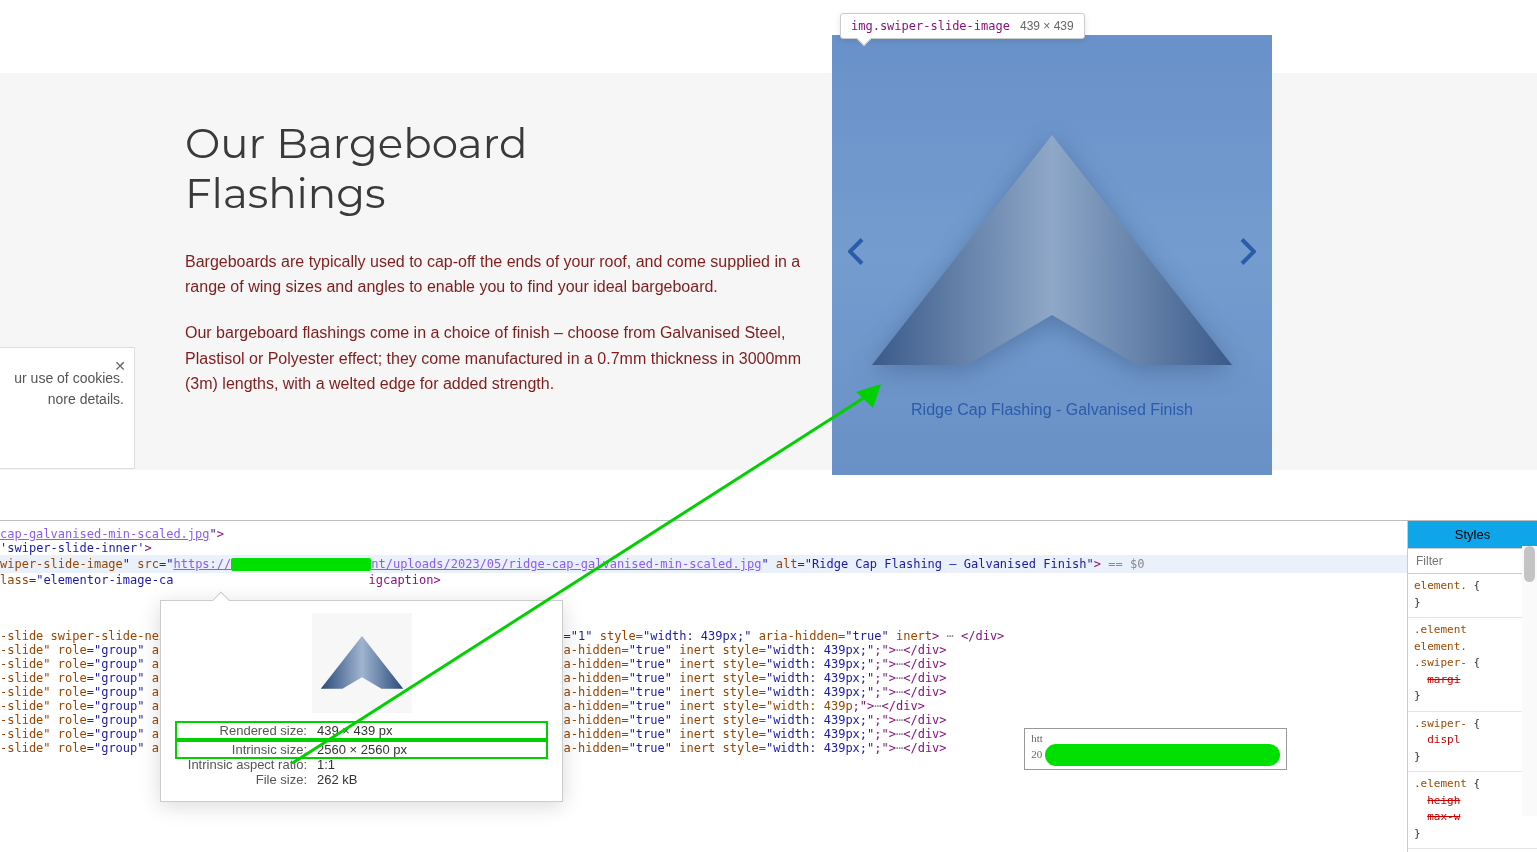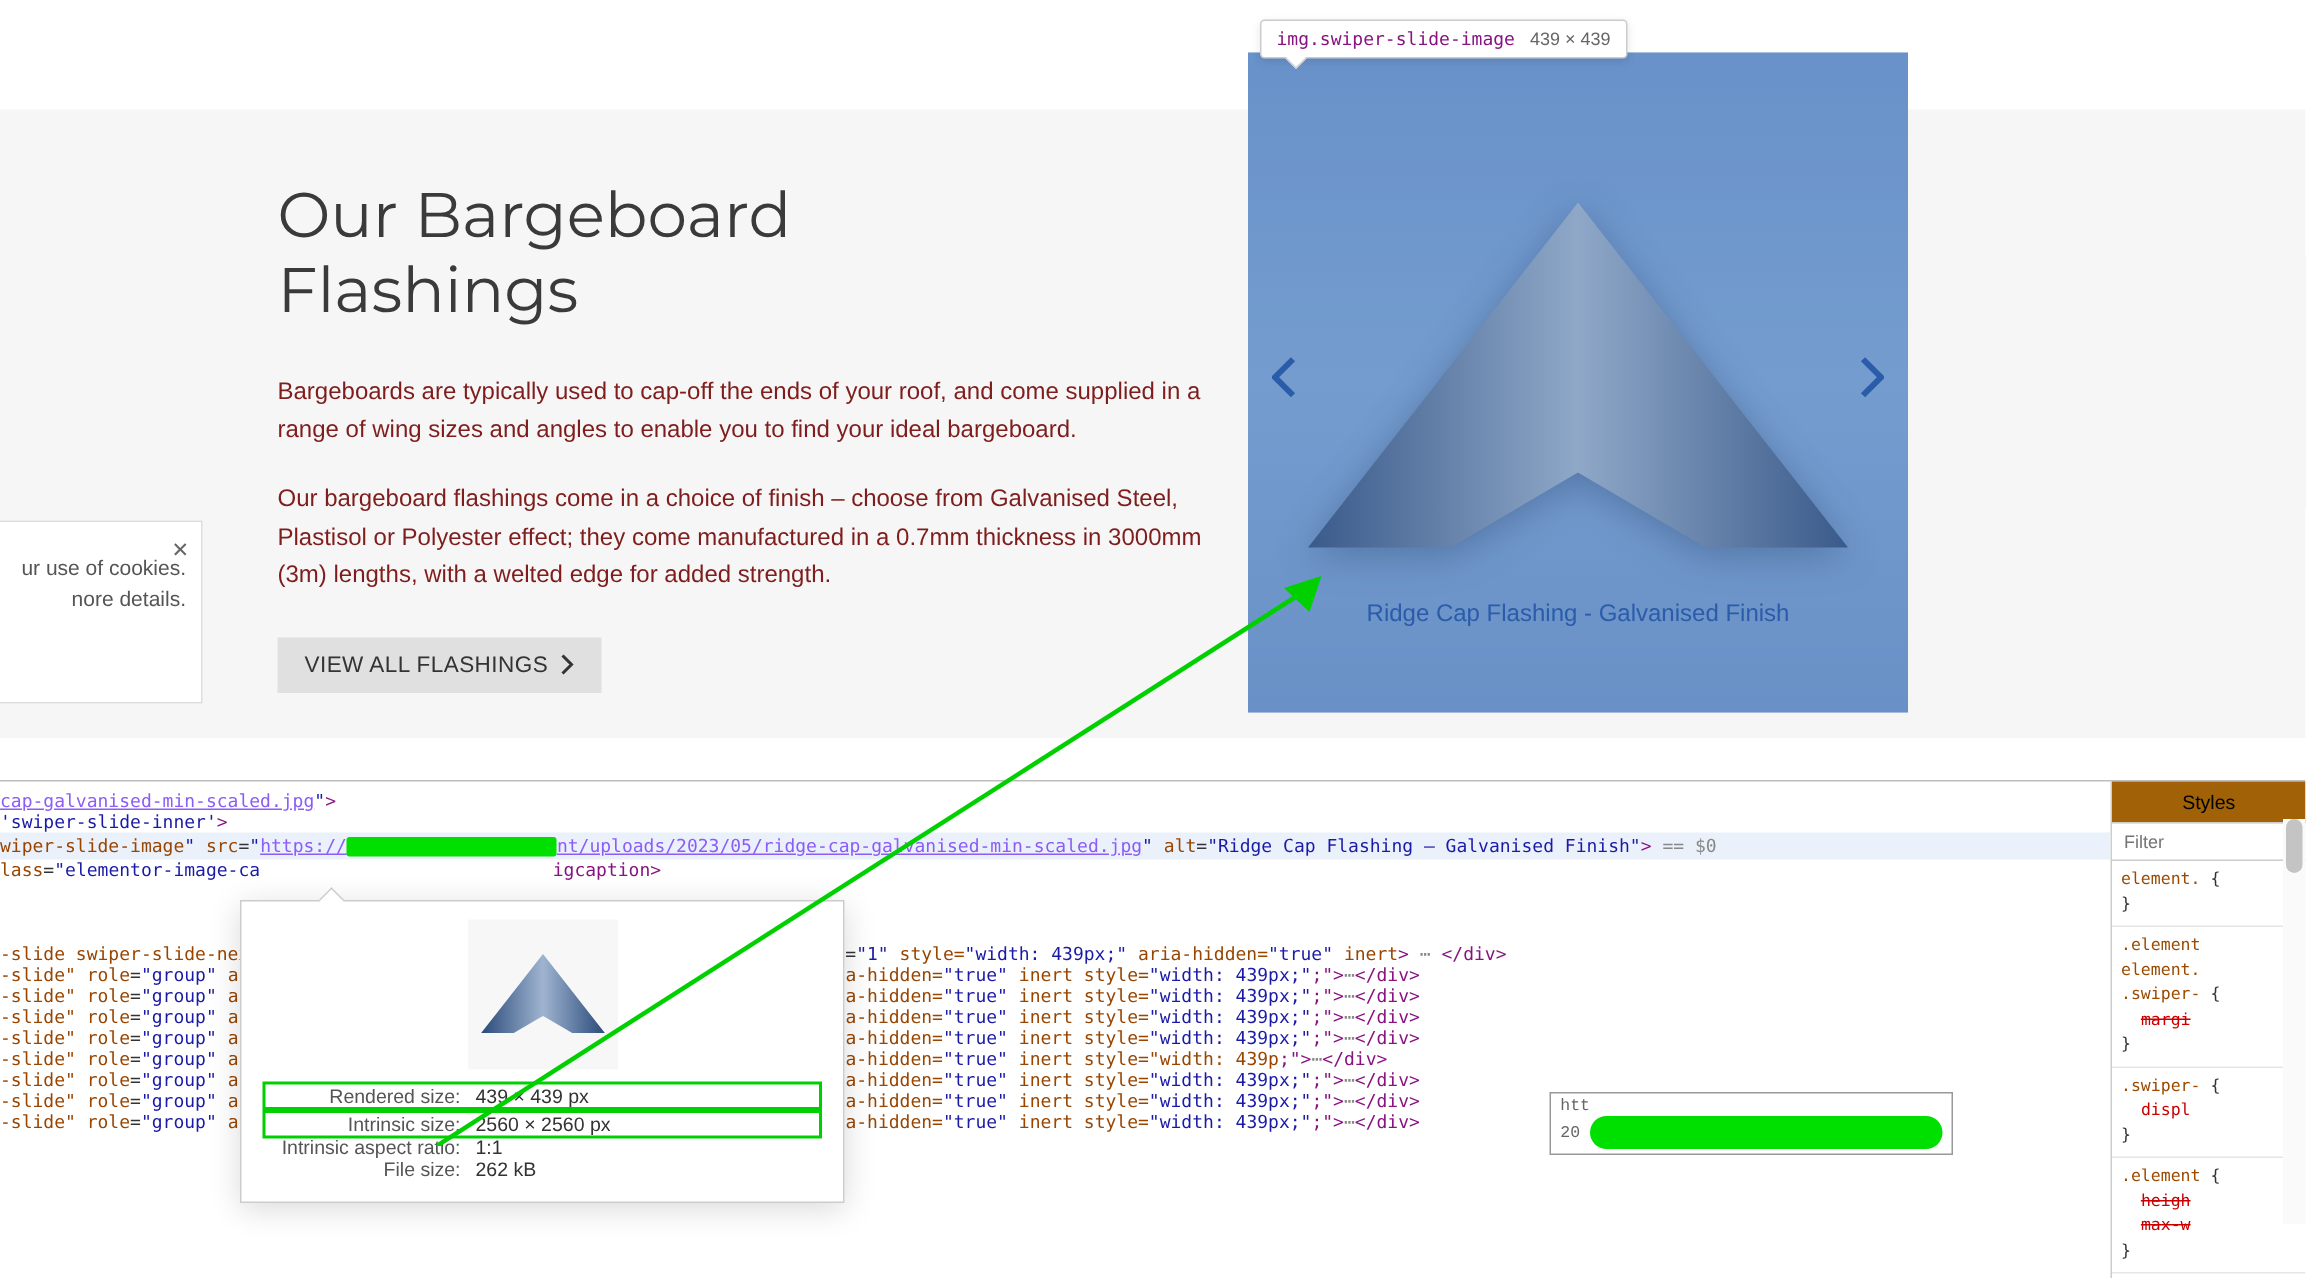--- a/index.html
+++ b/index.html
@@ -51,25 +51,25 @@
 .img-popover { position: absolute; left: 160px; top: 600px; width: 403px; background: #fff; border: 1px solid #ccc; box-shadow: 0 4px 20px rgba(0,0,0,0.15); z-index: 20; padding: 12px 18px 14px;}
 .pop-arrow { position:absolute; top:-7px; left:54px; width:12px; height:12px; background:#fff; border-left:1px solid #ccc; border-top:1px solid #ccc; transform:rotate(45deg);}
 .pop-img { width: 100px; height: 100px; margin: 0 auto 10px; background: #f7f7f7; display:flex;align-items:center;justify-content:center;}
 .pop-img svg { width: 90px; height: 55px;}
 .pop-row { display: flex; font-size: 13px; color: #333; padding: 0 0;}
 .pop-row .lbl { flex: 0 0 128px; text-align: right; color: #555; margin-right: 10px;}
 .green-box { border: 2px solid #00d000; margin: -2px -4px; padding: 0 2px;}
 .green-box2 { border: 2px solid #00d000; margin: -2px -4px; padding: 0 2px;}
 
 
-.url-tip { position: absolute; right: 235px; bottom: 82px; font-size: 11px; color: #666; background: #fff; border: 1px solid #999; padding: 3px 6px; z-index: 12; font-family: Liberation Mono, monospace;}
+.url-tip { position: absolute; right: 250px; bottom: 82px; font-size: 11px; color: #666; background: #fff; border: 1px solid #999; padding: 3px 6px; z-index: 12; font-family: Liberation Serif, serif;}
 
 
 .dt-styles { width: 130px; border-left: 1px solid #ccc; display: flex; flex-direction: column; font-size: 12px;}
-.styles-tab { background: #a16207; border-bottom: 1px solid #ccc; text-align: center; padding: 6px 0; font-size: 13px;}
+.styles-tab { background: #0ea5e9; border-bottom: 1px solid #ccc; text-align: center; padding: 6px 0; font-size: 13px;}
 .styles-filter { border: none; border-bottom: 1px solid #ccc; padding: 5px 8px; font-size: 12px; width: 100%; outline: none; color: #888;}
 .styles-body { flex: 1; overflow: hidden; font-family: Menlo, monospace; font-size: 11px; padding: 4px 0 0 6px; line-height: 1.5;}
 .sel2 { color: #9b4a00;}
 .brace { color: #333;}
 .prop { color: #c80000;}
 .prop.struck { text-decoration: line-through;}
 .sep { border-top: 1px solid #e5e5e5; margin: 6px 0 4px -6px;}
 
 .scrollbar-v { position:absolute; right:0; top:546px; width:15px; height:270px; background:#fafafa;}
 .scrollbar-thumb { position:absolute; right:2px; top:0; width:11px; height:36px; background:#c4c4c4; border-radius:6px;}
@@ -83,26 +83,20 @@
 <div class="hero">
   <div class="hero-left">
     <h2 class="hero-title">
       <span>Our Bargeboard</span><br>
       <span>Flashings</span>
     </h2>
     <div class="hero-text">
       <p>Bargeboards are typically used to cap-off the ends of your roof, and come supplied in a range of wing sizes and angles to enable you to find your ideal bargeboard.</p>
       <p>Our bargeboard flashings come in a choice of finish – choose from Galvanised Steel, Plastisol or Polyester effect; they come manufactured in a 0.7mm thickness in 3000mm (3m) lengths, with a welted edge for added strength.</p>
     </div>
-    <button class="hero-btn">
-      <span>VIEW ALL FLASHINGS</span>
-      <svg viewBox="0 0 8 14">
-          <path d="M1 1 L7 7 L1 13" fill="none" stroke="#333" stroke-width="2"></path>
-        </svg>
-    </button>
   </div>
 
   <div class="carousel-wrap">
     <div class="inspect-badge">
       <span class="sel">img.swiper-slide-image</span>
       <span class="dim">439 × 439</span>
       <div class="badge-arrow"></div>
     </div>
     <div class="carousel">
       <div class="overlay-tint"></div>

